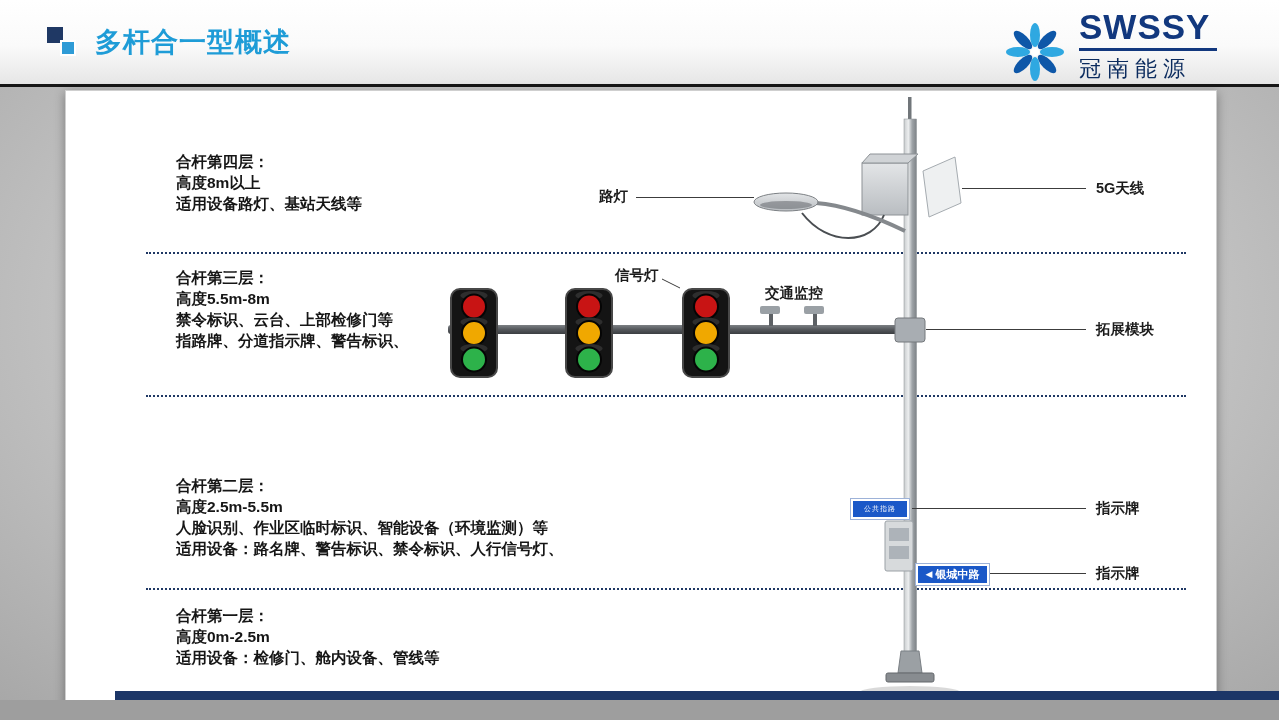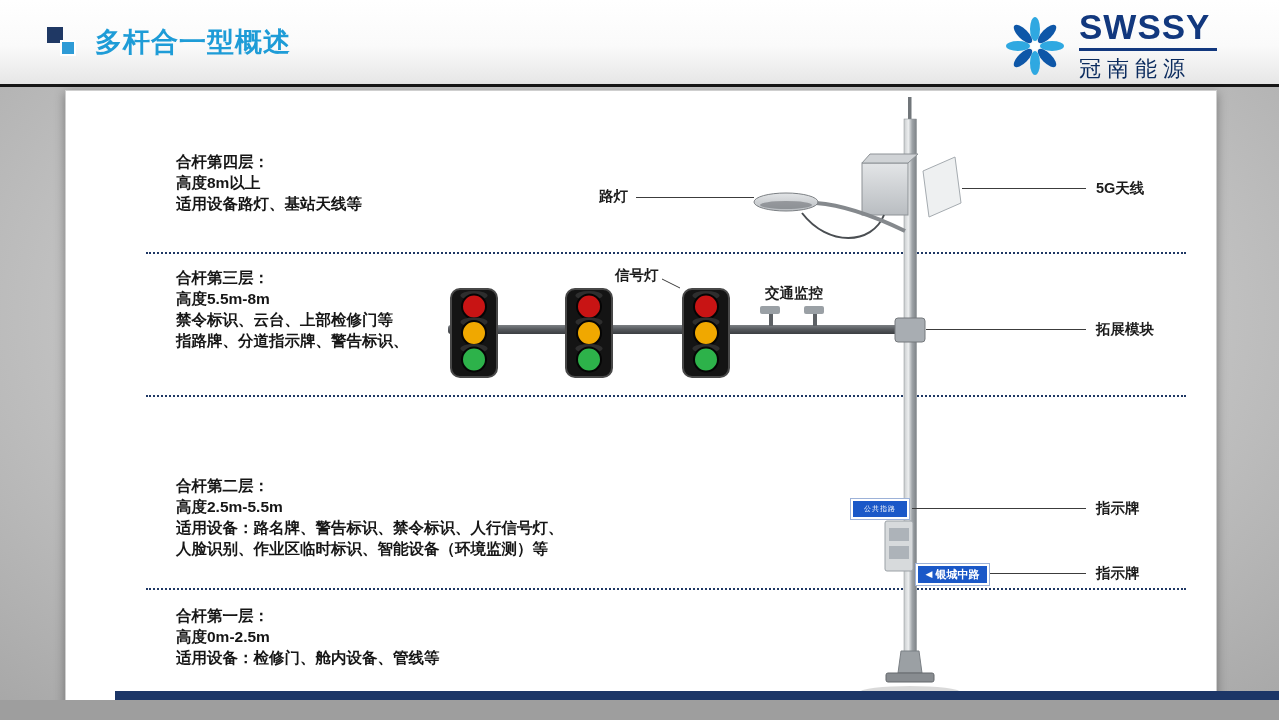--- a/index.html
+++ b/index.html
@@ -7,21 +7,21 @@
     background:radial-gradient(ellipse at 50% 45%, #dadada 0%, #c3c3c3 60%, #a8a8a8 100%);
     font-family:"Liberation Sans","DejaVu Sans",sans-serif;}
 
   
   .header{position:absolute;left:0;top:0;width:100%;height:84px;
     background:linear-gradient(180deg,#ffffff 0%,#fafafa 55%,#e6e6e6 100%);}
   .sq1{position:absolute;left:47px;top:27px;width:16px;height:16px;background:#1F3864;}
   .sq2{position:absolute;left:60px;top:40px;width:12px;height:12px;background:#2E9BD6;border:2px solid #fff;}
   .title{position:absolute;left:95px;top:24px;margin:0;font-size:27px;font-weight:bold;color:#1E9CD7;letter-spacing:1px;}
   .header-rule{position:absolute;left:0;top:84px;width:100%;height:3px;background:#161616;}
-  .logo{position:absolute;right:62px;top:7px;display:flex;align-items:center;gap:12px;}
+  .logo{position:absolute;right:62px;top:7px;display:flex;align-items:flex-end;gap:12px;}
   .logo-text{display:flex;flex-direction:column;}
   .logo-brand{font-size:35px;font-weight:800;color:#12387E;letter-spacing:1px;line-height:40px;}
   .logo-line{width:138px;height:3px;background:#12387E;margin:1px 0 3px 0;}
   .logo-company{font-size:22px;font-weight:normal;color:#0B2B5E;letter-spacing:6px;}
 
   
   .panel{position:absolute;left:65px;top:90px;width:1150px;height:620px;background:#fff;
     border:1px solid #cfcfcf;box-shadow:0 3px 10px rgba(0,0,0,.35);}
   .dotted{position:absolute;left:80px;width:1040px;height:0;border-top:2px dotted #1F3864;}
   .block{position:absolute;font-size:15.5px;font-weight:bold;line-height:21px;color:#161616;white-space:nowrap;}
@@ -175,22 +175,22 @@
     <div class="block" style="left:110px;top:176px">
       <div>合杆第三层：</div>
       <div>高度5.5m-8m</div>
       <div>禁令标识、云台、上部检修门等</div>
       <div>指路牌、分道指示牌、警告标识、</div>
     </div>
 
     <div class="block" style="left:110px;top:384px">
       <div>合杆第二层：</div>
       <div>高度2.5m-5.5m</div>
+      <div>人脸识别、作业区临时标识、智能设备（环境监测）等</div>
       <div>适用设备：路名牌、警告标识、禁令标识、人行信号灯、</div>
-      <div>人脸识别、作业区临时标识、智能设备（环境监测）等</div>
     </div>
 
     <div class="block" style="left:110px;top:514px">
       <div>合杆第一层：</div>
       <div>高度0m-2.5m</div>
       <div>适用设备：检修门、舱内设备、管线等</div>
     </div>
 
   </div>
 

